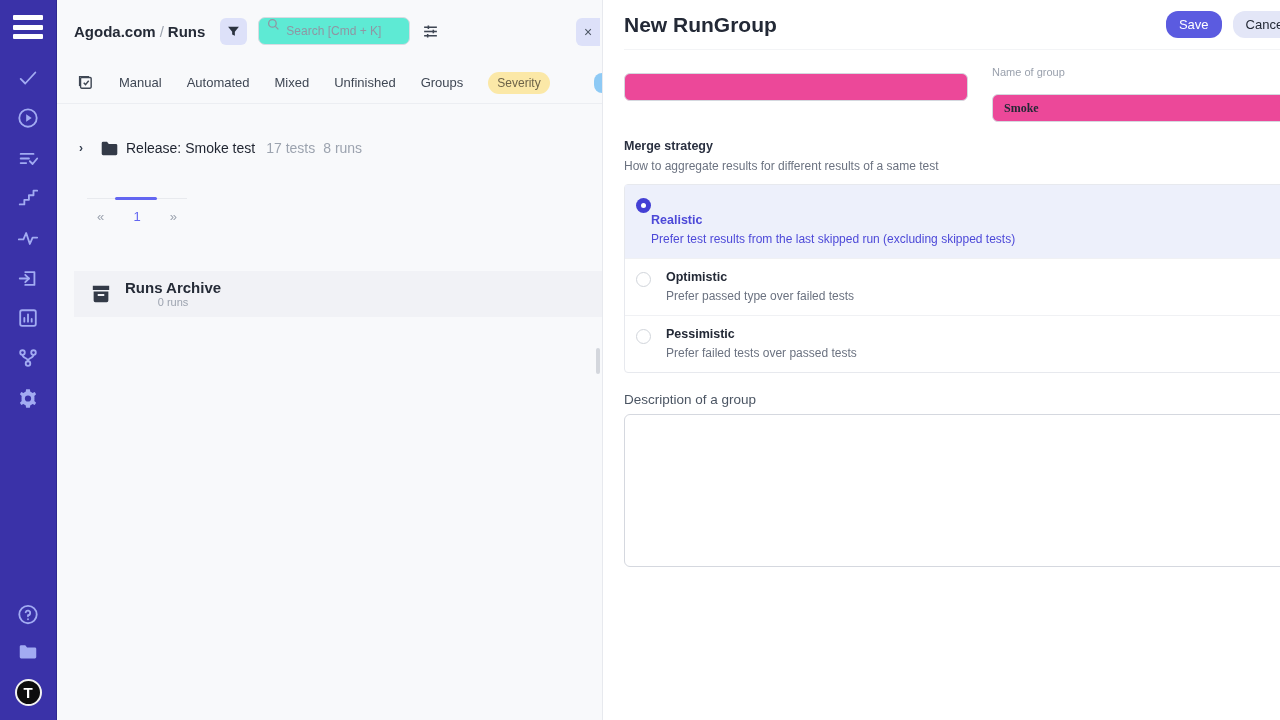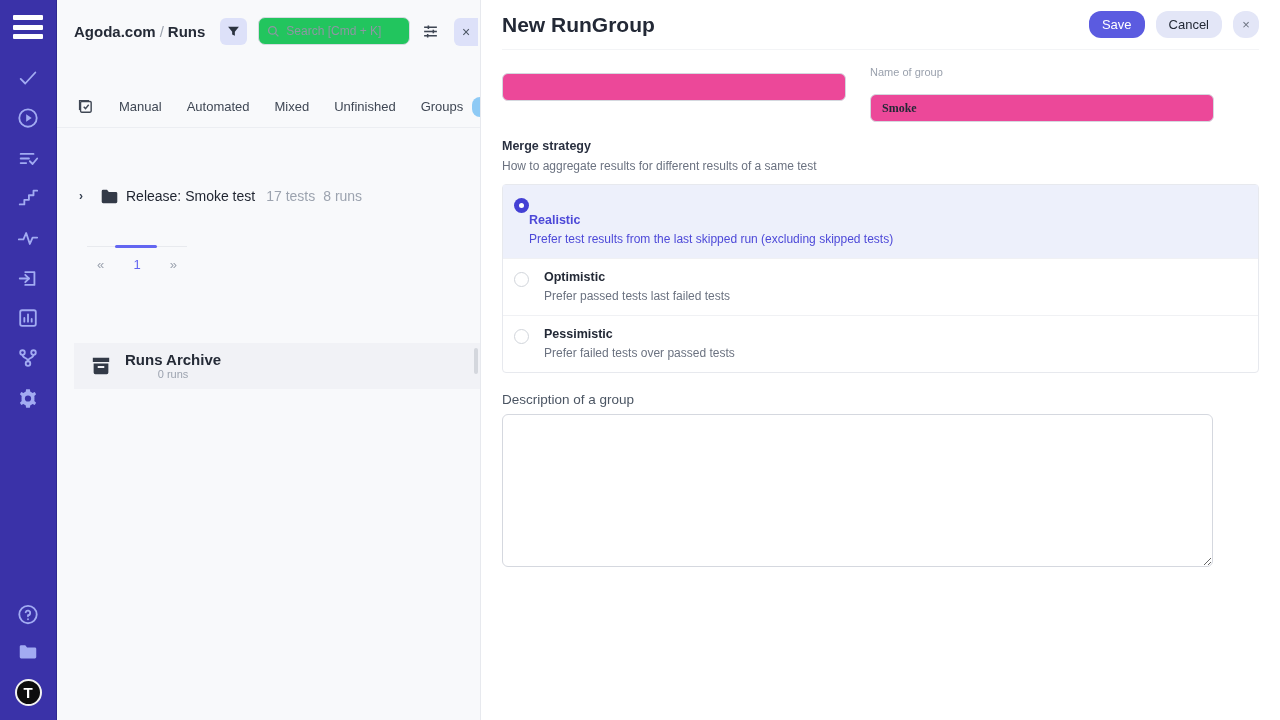--- a/index.html
+++ b/index.html
@@ -13,26 +13,26 @@
   .hamburger span { display:block; height:5px; background:#fff; border-radius:1px; }
   .sb-icons { display:flex; flex-direction:column; align-items:center; margin-top:28px; gap:18px; }
   .sb-ic { width:22px; height:22px; display:flex; align-items:center; justify-content:center; cursor:pointer; }
   .sb-ic svg { stroke:#a2abf2; fill:none; stroke-width:2; stroke-linecap:round; stroke-linejoin:round; }
   .sb-ic svg .fill { fill:#a2abf2; stroke:none; }
   .sb-spacer { flex:1; }
   .sb-bottom { display:flex; flex-direction:column; align-items:center; gap:16px; margin-bottom:14px; }
   .avatar-t { width:27px; height:27px; border-radius:50%; background:#0d0d0d; color:#fff; display:flex; align-items:center; justify-content:center; font-weight:700; font-size:15px; border:2px solid #f2f2f2; cursor:pointer; }
 
   
-  .left-panel { width:424px; height:720px; background:#f8f9fb; flex-shrink:0; border-right:1px solid #e7e9ee; position:relative; display:flex; flex-direction:column;gap:24px; }
+  .left-panel { width:546px; height:720px; background:#f8f9fb; flex-shrink:0; border-right:1px solid #e7e9ee; position:relative; display:flex; flex-direction:column; }
   .lp-header { height:62px; display:flex; align-items:center; padding-left:17px; position:relative; }
   .breadcrumb { font-size:15px; font-weight:700; color:#252b37; white-space:nowrap; }
   .breadcrumb .sep { color:#9ca3af; font-weight:400; margin:0 4px; }
   .filter-btn { margin-left:15px; width:27px; height:27px; background:#dde1f9; border-radius:6px; display:flex; align-items:center; justify-content:center; cursor:pointer; }
-  .search-box { margin-left:11px; width:152px; height:28px; background:#22c55e; border:1px solid #d8dbe2; border-radius:7px; display:flex; align-items:center; padding:0 8px; }
+  .search-box { margin-left:11px; width:152px; height:28px; background:#5eead4; border:1px solid #d8dbe2; border-radius:7px; display:flex; padding:0 8px; }
   .search-box input { border:none; outline:none; width:118px; font-size:12px; color:#374151; background:transparent; margin-left:6px; font-family:"Liberation Sans", sans-serif; }
   .search-box input::placeholder { color:#8f96a3; }
   .sliders-btn { margin-left:10px; width:20px; height:20px; display:flex; align-items:center; justify-content:center; cursor:pointer; }
   .lp-close { position:absolute; right:2px; top:18px; width:24px; height:28px; background:#dde1f9; border-radius:6px 0 0 6px; display:flex; align-items:center; justify-content:center; color:#4b5563; font-size:14px; cursor:pointer; }
 
   .tabs-row { height:42px; display:flex; align-items:center; padding-left:20px; gap:25px; border-bottom:1px solid #eceef2; position:relative; overflow:hidden; }
   .tab { font-size:13px; color:#3f4754; font-weight:500; cursor:pointer; white-space:nowrap; }
   .badge-severity { background:#fbe8a7; color:#6d6348; padding:4px 9px; border-radius:12px; font-size:12px; cursor:pointer; }
   .badge-sliver { position:absolute; right:-8px; width:16px; height:20px; background:#8ecaf5; border-radius:10px; }
 
@@ -295,21 +295,21 @@
         <span class="radio-dot"></span>
         <span class="radio-texts">
           <div class="radio-title">Realistic</div>
           <div class="radio-desc">Prefer test results from the last skipped run (excluding skipped tests)</div>
         </span>
       </div>
       <div class="radio-row">
         <span class="radio-dot"></span>
         <span class="radio-texts">
           <div class="radio-title">Optimistic</div>
-          <div class="radio-desc">Prefer passed tests last failed tests</div>
+          <div class="radio-desc">Prefer passed type over failed tests</div>
         </span>
       </div>
       <div class="radio-row">
         <span class="radio-dot"></span>
         <span class="radio-texts">
           <div class="radio-title">Pessimistic</div>
           <div class="radio-desc">Prefer failed tests over passed tests</div>
         </span>
       </div>
     </div>

